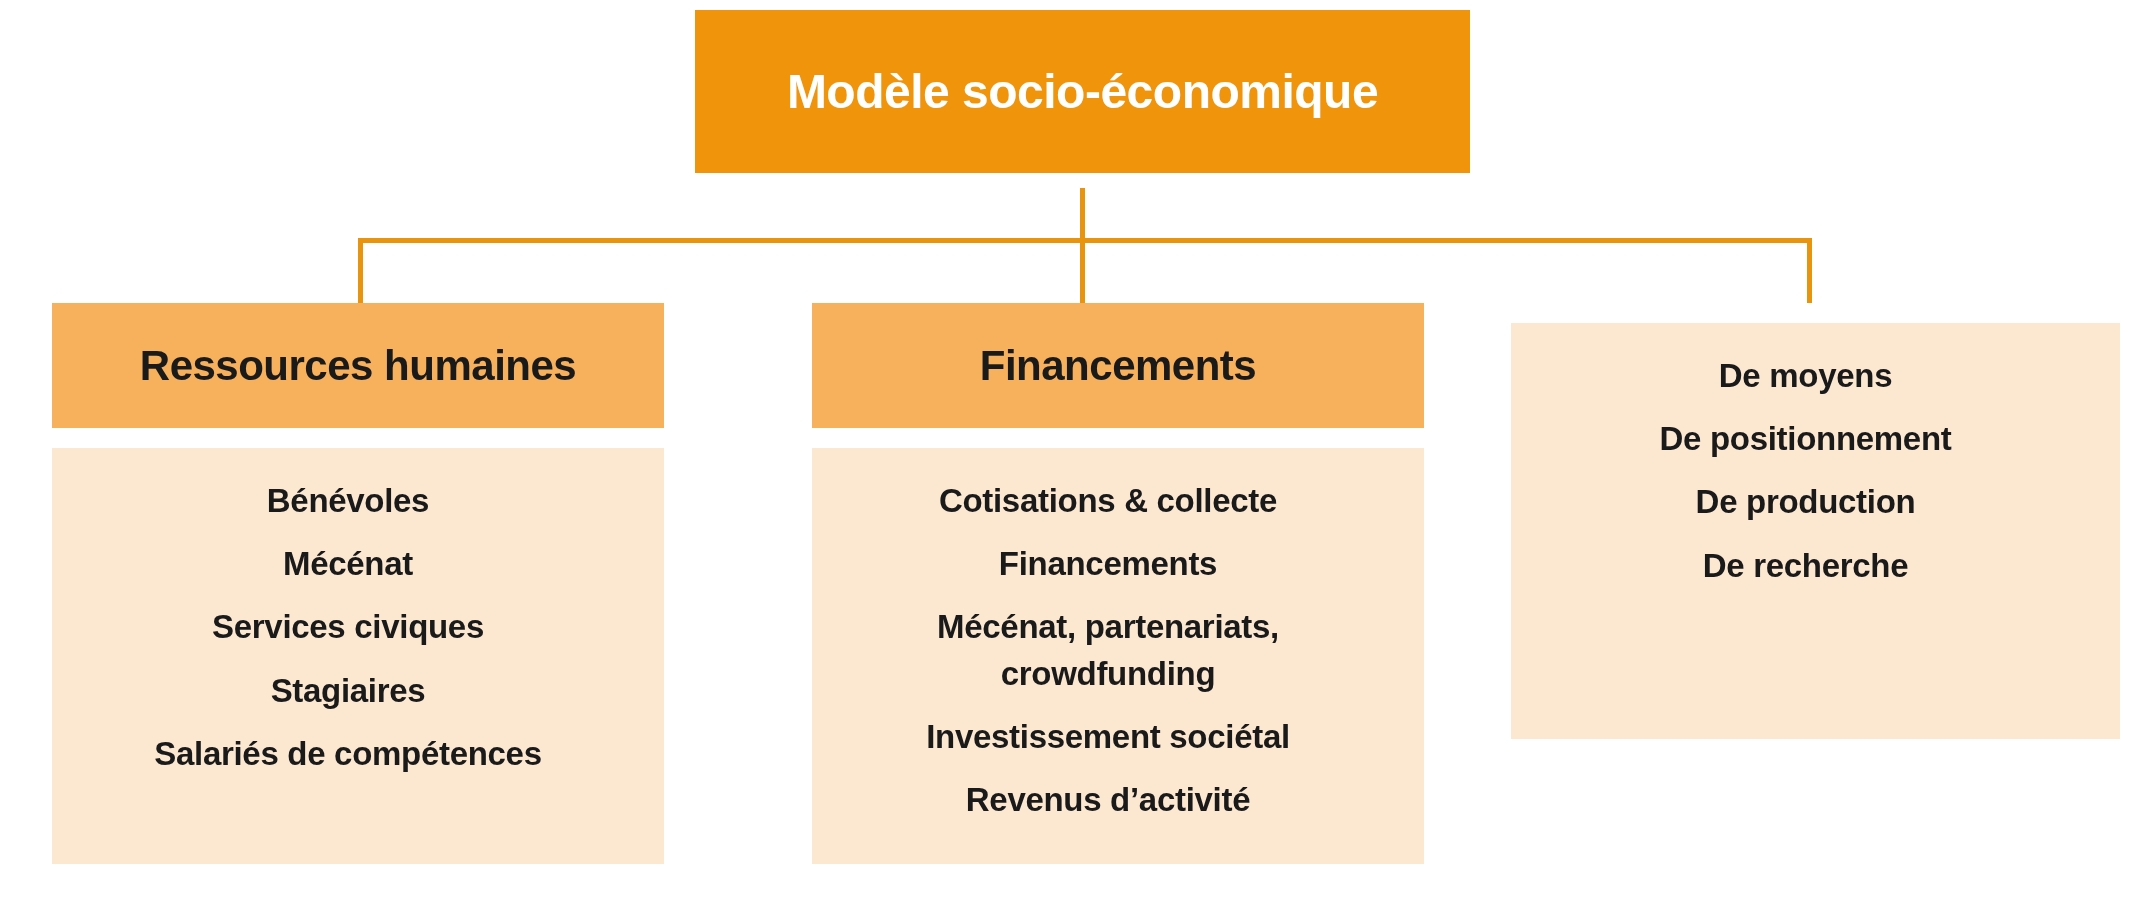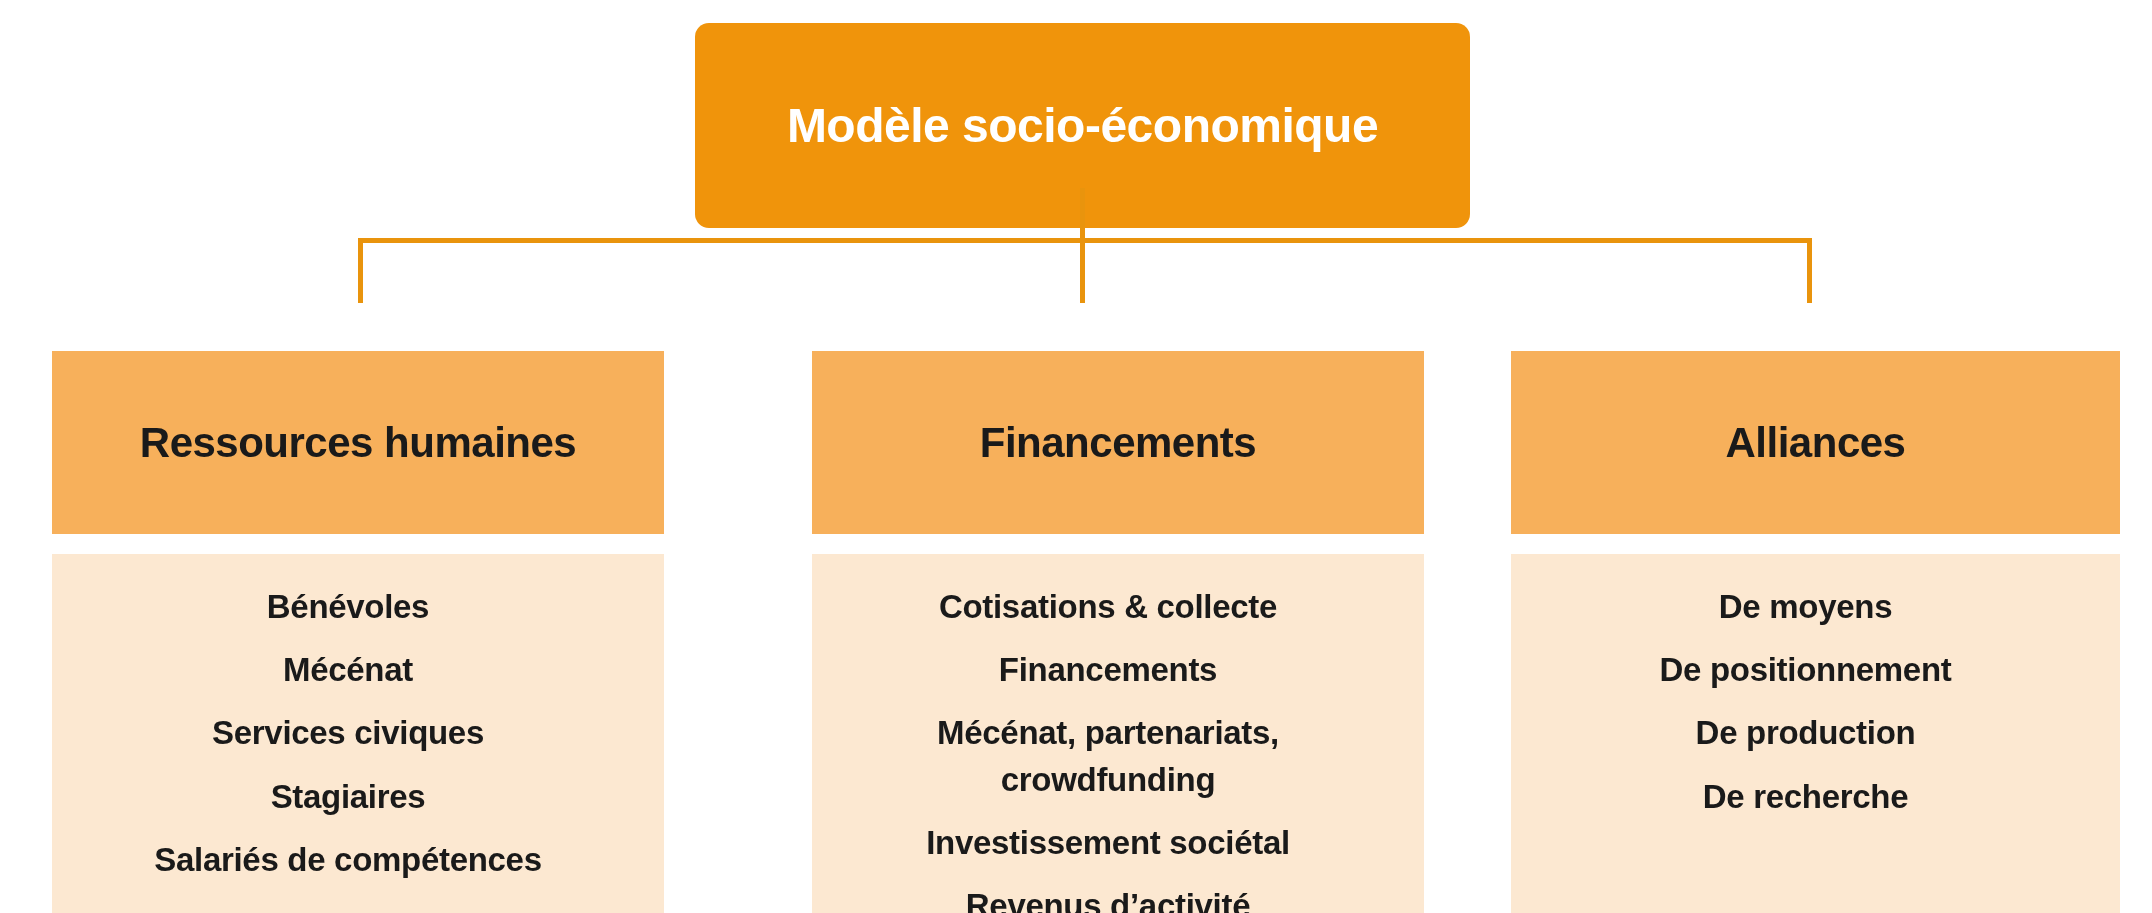--- a/index.html
+++ b/index.html
@@ -22,24 +22,24 @@
     position: relative;
     width: 2152px;
     height: 913px;
     background: var(--background);
     overflow: hidden;
   }
 
   
   .root-box {
     position: absolute;
-    left: 695px; top: 23px;
-    width: 775px; height: 205px;
+    left: 695px; top: 10px;
+    width: 775px; height: 163px;
     background: var(--primary-orange);
-    display: flex; align-items: center; justify-content: center; border-radius: 14px;
+    display: flex; align-items: center; justify-content: center;
   }
   .root-box .root-title {
     color: var(--title-text);
     font-size: 48px;
     letter-spacing: -0.5px;
     white-space: nowrap;
   }
 
   
   .connector { position: absolute; background: var(--connector-orange); }
@@ -49,23 +49,23 @@
   .conn-drop-center { left: 1080px; top: 238px; width: 5px;    height: 65px; }
   .conn-drop-right  { left: 1807px; top: 238px; width: 5px;    height: 65px; }
 
   
   .column { position: absolute; top: 303px; }
   .col-1 { left: 52px;   width: 612px; }
   .col-2 { left: 812px;  width: 612px; }
   .col-3 { left: 1511px; width: 609px; }
 
   .col-header {
-    width: 100%; height: 183px;
+    width: 100%; height: 125px;
     background: var(--header-orange);
-    display: flex; align-items: center; justify-content: center; margin-top: 48px;
+    display: flex; align-items: center; justify-content: center;
   }
   .col-header .col-title {
     font-size: 42px;
     letter-spacing: -0.5px;
     white-space: nowrap;
     color: var(--body-text);
   }
 
   .col-panel {
     margin-top: 20px;
@@ -120,23 +120,20 @@
     <div class="col-panel">
       <div class="item">Cotisations &amp; collecte</div>
       <div class="item">Financements</div>
       <div class="item">Mécénat, partenariats, crowdfunding</div>
       <div class="item">Investissement sociétal</div>
       <div class="item">Revenus d’activité</div>
     </div>
   </div>
 
   <div class="column col-3">
-    <div class="col-header">
-      <span class="col-title">Alliances</span>
-    </div>
     <div class="col-panel">
       <div class="item">De moyens</div>
       <div class="item">De positionnement</div>
       <div class="item">De production</div>
       <div class="item">De recherche</div>
     </div>
   </div>
 
 </div>
 

